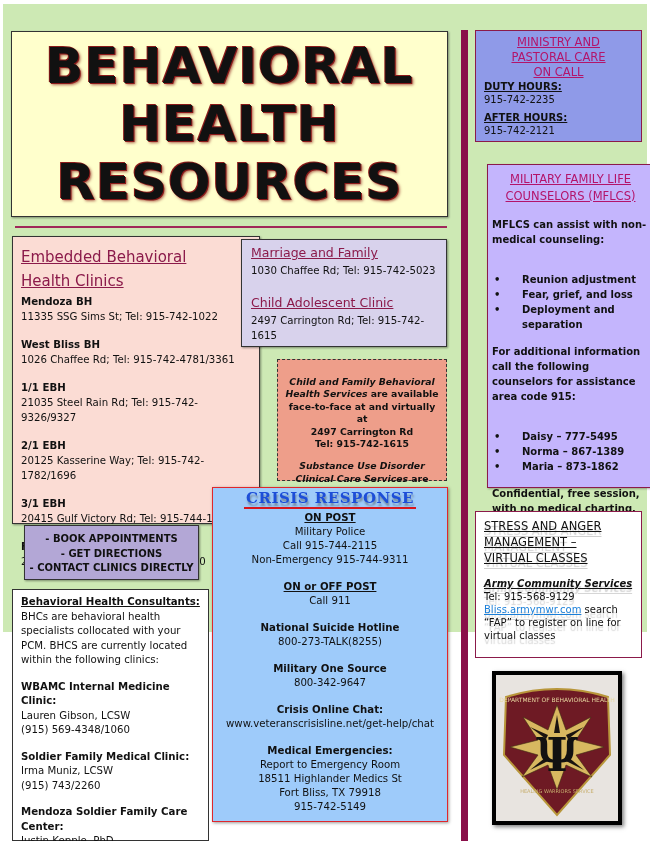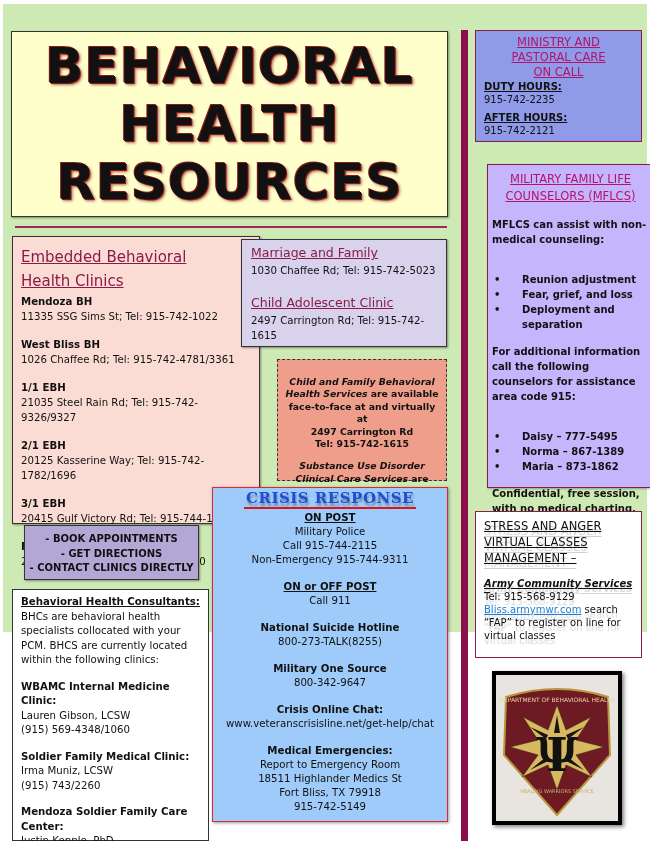--- a/index.html
+++ b/index.html
@@ -279,22 +279,22 @@
       <li>Daisy – 777-5495</li>
       <li>Norma – 867-1389</li>
       <li>Maria – 873-1862</li>
     </ul>
     <div class="gap"></div>
     <div>Confidential, free session, with no medical charting.</div>
   </div>
 
   <div class="abs stress-box">
     <div class="sh">STRESS AND ANGER</div>
+    <div class="sh">MANAGEMENT –</div>
     <div class="sh">VIRTUAL CLASSES</div>
-    <div class="sh">MANAGEMENT –</div>
     <div class="gap"></div>
     <div class="b t">Army Community Services</div>
     <div class="t">Tel: 915-568-9129</div>
     <div class="t"><span class="link">Bliss.armymwr.com</span><span> search “FAP” to register on line for virtual classes</span></div>
   </div>
 
   <div class="abs badge-frame">
     <div class="badge-inner">
       <svg width="122" height="146" viewBox="0 0 122 146">
         <path d="M10 22 Q61 6 112 22 L114 80 L61 140 L8 80 Z" fill="#6e1a24" stroke="#b8963a" stroke-width="2"></path>

